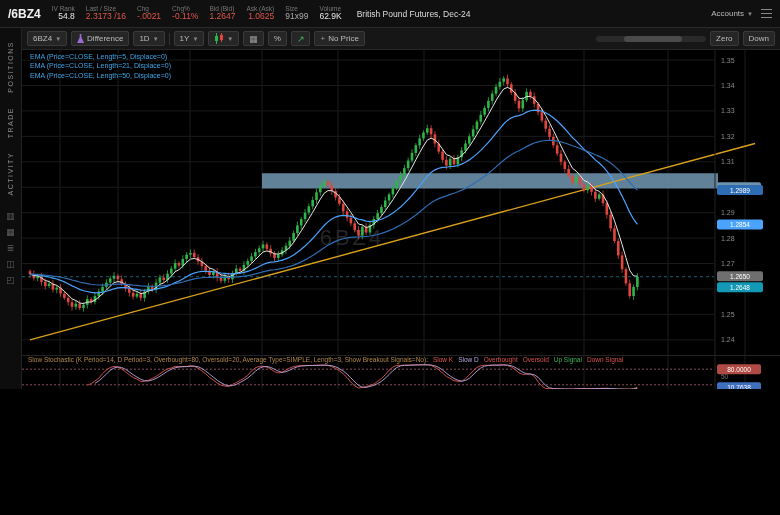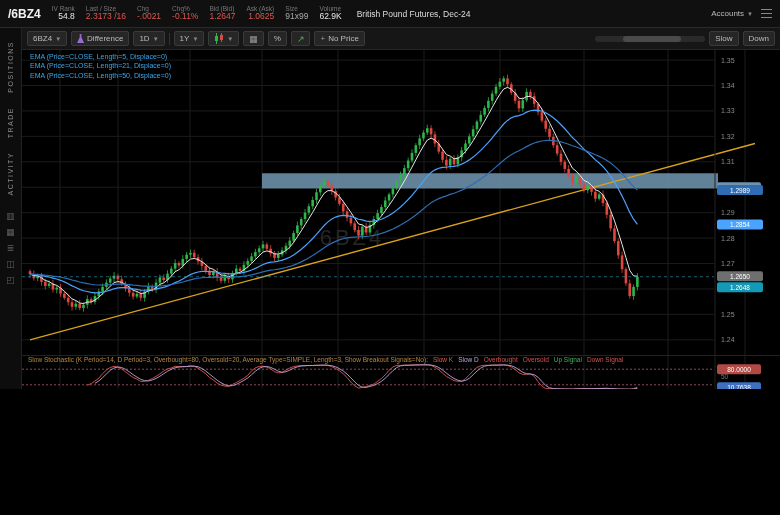--- a/index.html
+++ b/index.html
@@ -169,21 +169,21 @@
       <span class="greenup">↗</span>
     </div>
     <div class="tbtn">
       <span style="color:#9a9a9a;">+</span>
       <span>No Price</span>
     </div>
     <div class="hstrack">
         <div class="hsthumb"></div>
       </div>
     <div class="tbtn">
-      <span>Slow</span>
+      <span>Zero</span>
     </div>
     <div class="tbtn">
       <span>Down</span>
     </div>
   </div>
 
   <div id="chartwrap">
     <svg id="mainchart" width="758" height="305">
         <line x1="38" y1="0" x2="38" y2="305" stroke="#1d1d1d"></line>
         <line x1="96" y1="0" x2="96" y2="305" stroke="#1d1d1d"></line>

